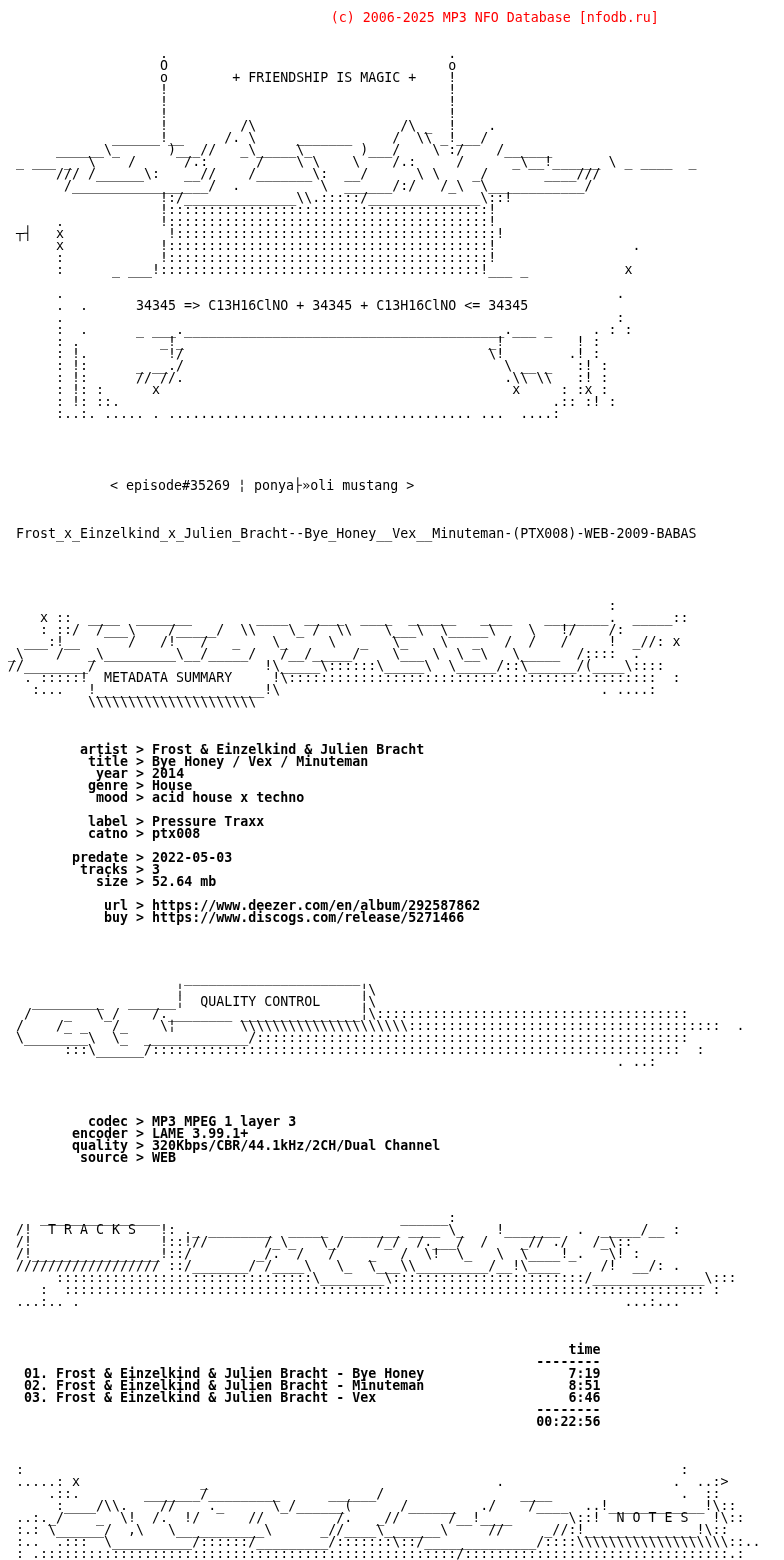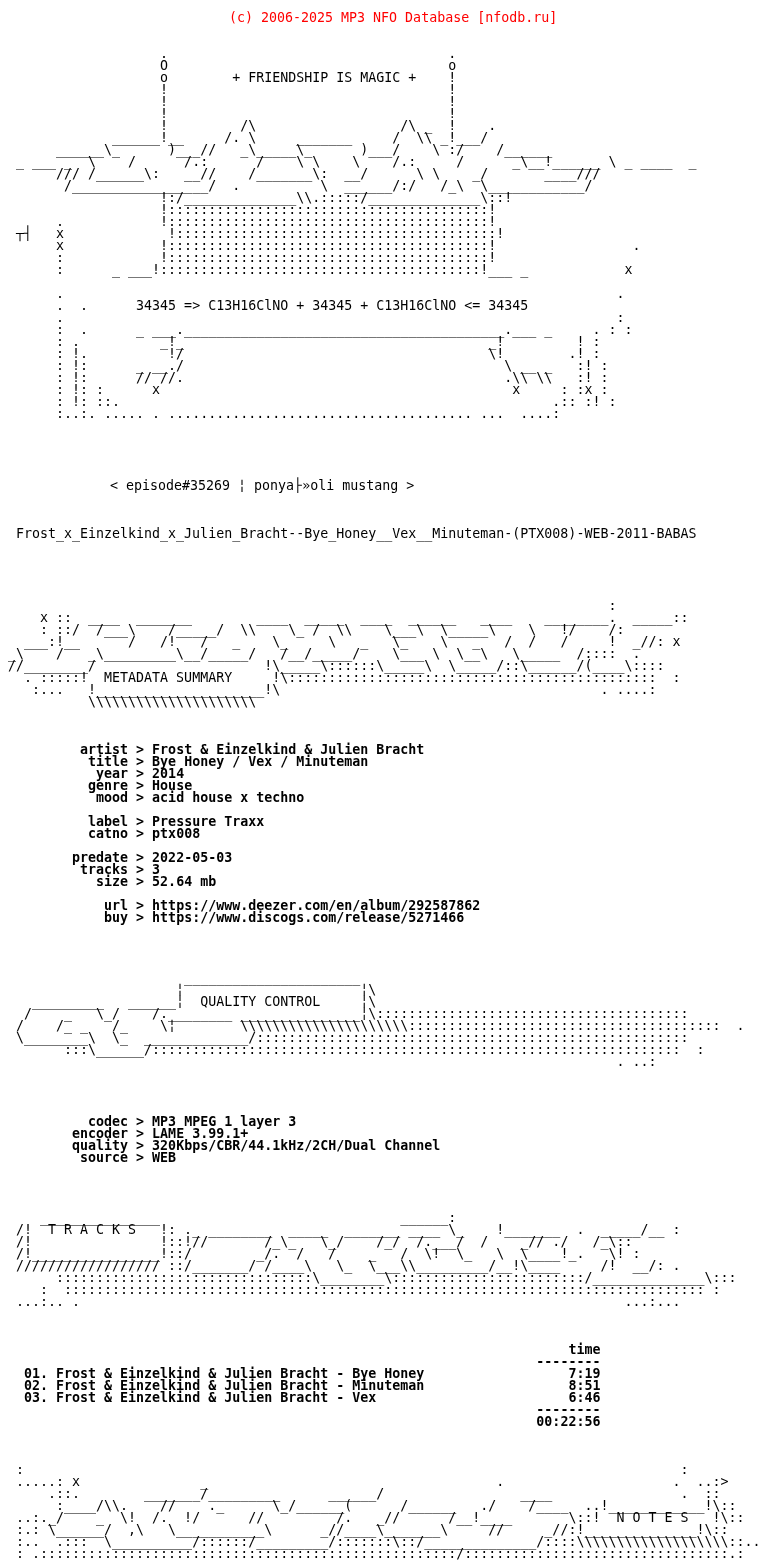--- a/index.html
+++ b/index.html
@@ -14,27 +14,27 @@
     color: #000000;
     white-space: pre;
   }
   .credit { color: #ff0000; }
   .b { font-weight: bold; }
 </style>
 </head>
 <body>
 
 <div class="nfo" id="nfo">
-<div class="credit" style="padding-left:229px;height:12px;">(c) 2006-2025 MP3 NFO Database [nfodb.ru]</div>
+<div class="credit" style="padding-left:229px;height:12px;text-align:center;">(c) 2006-2025 MP3 NFO Database [nfodb.ru]</div>
 <div id="art-top"><div style="height: 12px;"></div><div style="height: 12px;">                    .                                   .</div><div style="height: 12px;">                    O                                   o</div><div style="height: 12px;">                    o        + FRIENDSHIP IS MAGIC +    !</div><div style="height: 12px;">                    !                                   !</div><div style="height: 12px;">                    !                                   !</div><div style="height: 12px;">                    !                                   !</div><div style="height: 12px;">                    !         /\                  /\ _  !    .</div><div style="height: 12px;">              ______!__     /. \     _______     /  \\ _!___/</div><div style="height: 12px;">       ______\_      )___//   _\_____\_      )___/    \ :/    /______</div><div style="height: 12px;">  _ ___ _  \    /      /.:      /    \ \    \    /.:     /      _\__!______ \ _ ____  _</div><div style="height: 12px;">       /// /______\:   __//    /_______\:  __/      \ \    _/       ____/// </div><div style="height: 12px;">        /_________________/  .          \  ______/:/   /_\  \____________/</div><div style="height: 12px;">                    !:/______________\\.:::::/______________\::!</div><div style="height: 12px;">                    !::::::::::::::::::::::::::::::::::::::::!</div><div style="height: 12px;">       .            !::::::::::::::::::::::::::::::::::::::::!</div><div style="height: 12px;">  ┬┤   x             !::::::::::::::::::::::::::::::::::::::::!</div><div style="height: 12px;">       x            !::::::::::::::::::::::::::::::::::::::::!                 .</div><div style="height: 12px;">       :            !::::::::::::::::::::::::::::::::::::::::!</div><div style="height: 12px;">       :      _ ___!::::::::::::::::::::::::::::::::::::::::!___ _            x</div><div style="height: 12px;"></div><div style="height: 12px;">       .                                                                     .</div><div style="height: 12px;">       .  .      34345 =&gt; C13H16ClNO + 34345 + C13H16ClNO &lt;= 34345</div><div style="height: 12px;">       .                                                                     :</div><div style="height: 12px;">       :  .      _ ___.________________________________________.___ _     . : :</div><div style="height: 12px;">       : .          _!_                                      _!         ! :</div><div style="height: 12px;">       : !.          !/                                      \!        .! :</div><div style="height: 12px;">       : !:      _ __./                                        \ __ _   :! :</div><div style="height: 12px;">       : !:      // //.                                        .\\ \\   :! :</div><div style="height: 12px;">       : !: :      x                                            x     : :x :</div><div style="height: 12px;">       : !: ::.                                                      .:: :! :</div><div style="height: 12px;">       :..:. ..... . ...................................... ...  ....:</div></div>
 <div style="height:12px"></div>
 <div style="height:12px"></div>
 <div style="padding-left:110px;height:12px;">&lt; episode#35269 ¦ ponya├»oli mustang &gt;</div>
 <div style="height:12px"></div>
-<div style="padding-left:16px;height:12px;">Frost_x_Einzelkind_x_Julien_Bracht--Bye_Honey__Vex__Minuteman-(PTX008)-WEB-2011-BABAS</div>
+<div style="padding-left:16px;height:12px;">Frost_x_Einzelkind_x_Julien_Bracht--Bye_Honey__Vex__Minuteman-(PTX008)-WEB-2009-BABAS</div>
 <div style="height:12px"></div>
 <div style="height:12px"></div>
 <div id="art-meta"><div style="height: 12px;">                                                                            :</div><div style="height: 12px;">     x ::  ____  _______        ____  _____  ____  ______   ____    ________.  _____::</div><div style="height: 12px;">     : ::/  /___\    /_____/  \\    \_ /  \\    \___\  \_____\    \   !/    /:</div><div style="height: 12px;">   ___:!__      /   /!   /   _    \_     \   _   \_    \   _   /  /   /     !  _//: x</div><div style="height: 12px;"> _\    /   _\_________\__/_____/   /__/_____/    \___ \  \__\   \_____  /::::  .</div><div style="height: 12px;"> //________/                     !\_____\::::::\_____\  \_____/::\______/(____\::::</div><div style="height: 12px;">   . :::::!  METADATA SUMMARY     !\::::::::::::::::::::::::::::::::::::::::::::::  :</div><div style="height: 12px;">    :...   !_____________________!\                                        . ....:</div><div style="height: 12px;">           \\\\\\\\\\\\\\\\\\\\\</div></div>
 <div style="height:12px"></div>
 <div class="b" id="meta-block"><div style="height: 12px;"><span>          artist &gt; </span><span>Frost &amp; Einzelkind &amp; Julien Bracht</span></div><div style="height: 12px;"><span>           title &gt; </span><span>Bye Honey / Vex / Minuteman</span></div><div style="height: 12px;"><span>            year &gt; </span><span>2014</span></div><div style="height: 12px;"><span>           genre &gt; </span><span>House</span></div><div style="height: 12px;"><span>            mood &gt; </span><span>acid house x techno</span></div><div style="height: 12px;"></div><div style="height: 12px;"><span>           label &gt; </span><span>Pressure Traxx</span></div><div style="height: 12px;"><span>           catno &gt; </span><span>ptx008</span></div><div style="height: 12px;"></div><div style="height: 12px;"><span>         predate &gt; </span><span>2022-05-03</span></div><div style="height: 12px;"><span>          tracks &gt; </span><span>3</span></div><div style="height: 12px;"><span>            size &gt; </span><span>52.64 mb</span></div><div style="height: 12px;"></div><div style="height: 12px;"><span>             url &gt; </span><span>https://www.deezer.com/en/album/292587862</span></div><div style="height: 12px;"><span>             buy &gt; </span><span>https://www.discogs.com/release/5271466</span></div></div>
 <div style="height:24px"></div>
 <div id="art-quality"><div style="height: 12px;">                       ______________________</div><div style="height: 12px;">                      ¦                      ¦\</div><div style="height: 12px;">    _________   ______¦  QUALITY CONTROL     ¦\</div><div style="height: 12px;">   /    _   \_/    /.________ _______________¦\:::::::::::::::::::::::::::::::::::::::</div><div style="height: 12px;">  /    /_ _   /_    \¦        \\\\\\\\\\\\\\\\\\\\\:::::::::::::::::::::::::::::::::::::::  .</div><div style="height: 12px;">  \________\  \_  _____________/::::::::::::::::::::::::::::::::::::::::::::::::::::::</div><div style="height: 12px;">        :::\______/::::::::::::::::::::::::::::::::::::::::::::::::::::::::::::::::::  :</div><div style="height: 12px;">                                                                             . ..:</div></div>
 <div style="height:24px"></div>
 <div class="b" id="quality-block"><div style="height: 12px;"><span>           codec &gt; </span><span>MP3 MPEG 1 layer 3</span></div><div style="height: 12px;"><span>         encoder &gt; </span><span>LAME 3.99.1+</span></div><div style="height: 12px;"><span>         quality &gt; </span><span>320Kbps/CBR/44.1kHz/2CH/Dual Channel</span></div><div style="height: 12px;"><span>          source &gt; </span><span>WEB</span></div></div>
 <div style="height:24px"></div>

